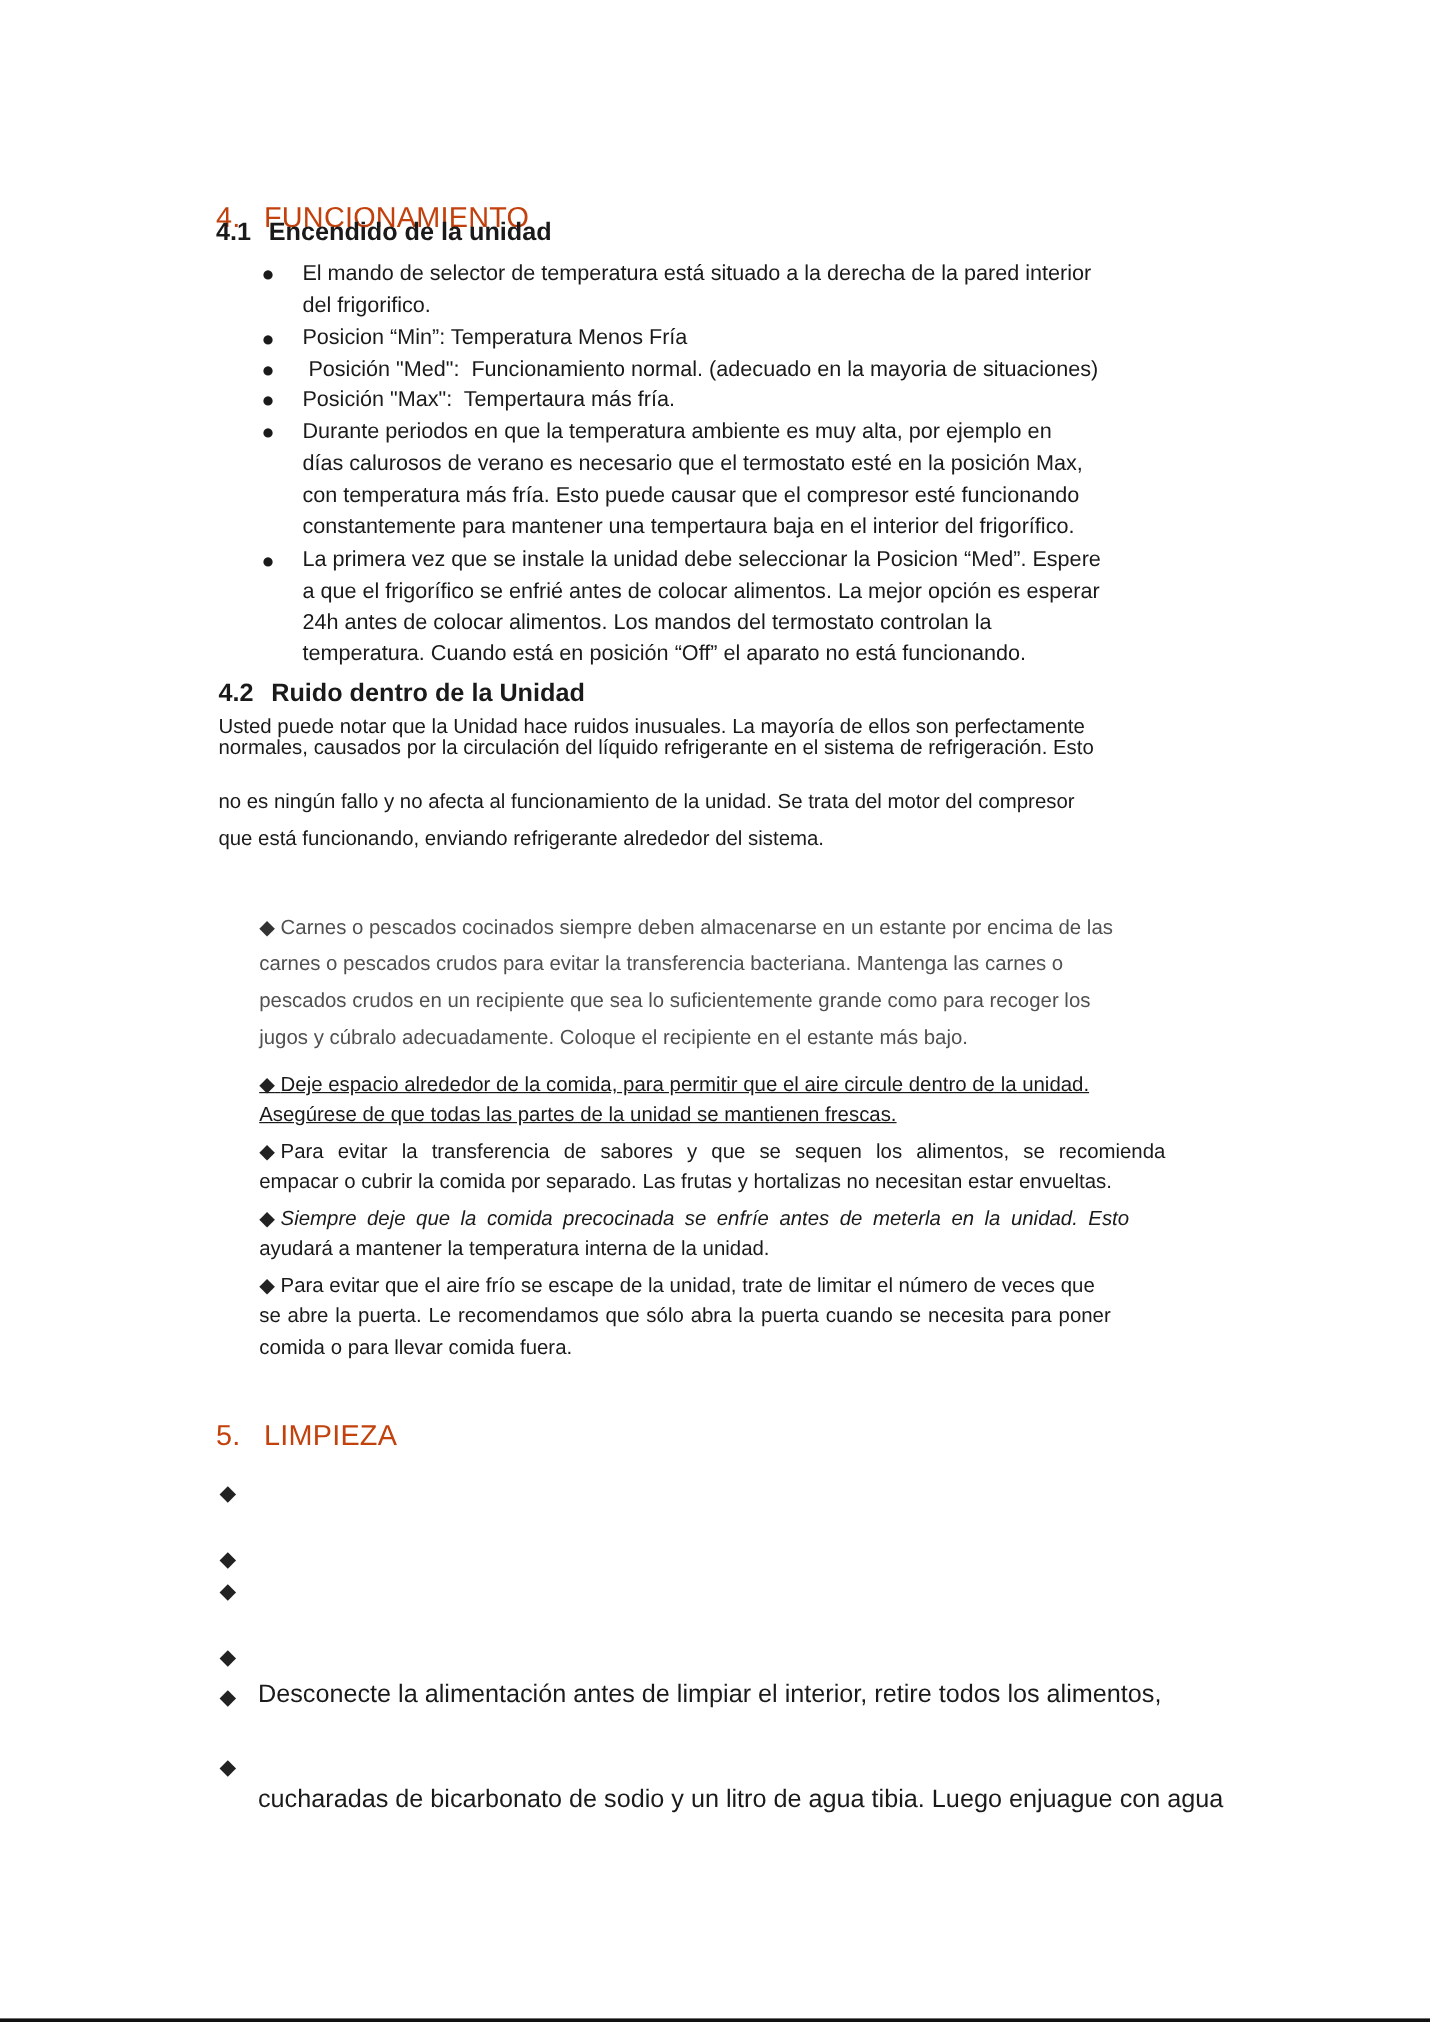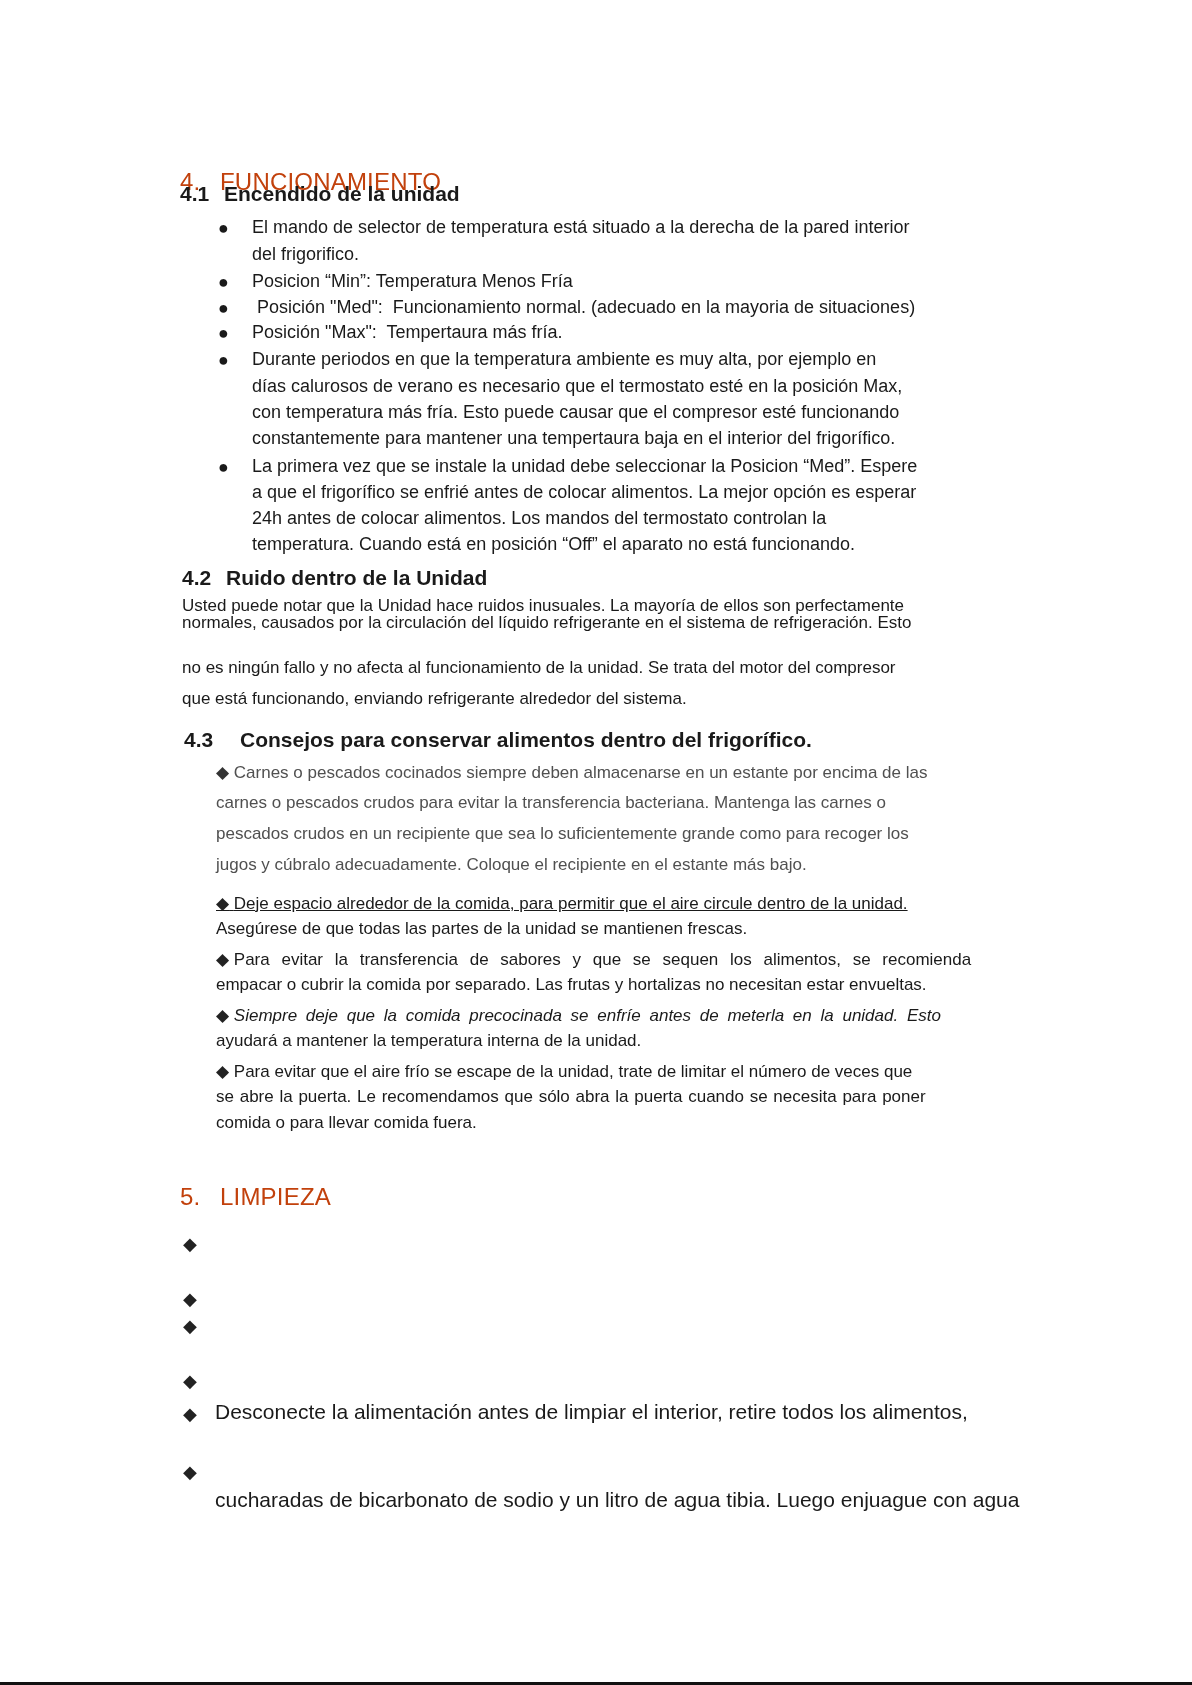--- a/index.html
+++ b/index.html
@@ -64,34 +64,31 @@
     <span class="num">4.2</span><span>Ruido dentro de la Unidad</span>
   </div>
 
   <div>
     <div class="line txt" style="left:182px; top:596px; font-size:17px;">Usted puede notar que la Unidad hace ruidos inusuales. La mayoría de ellos son perfectamente</div>
     <div class="line txt" style="left:182px; top:613px; font-size:17px;">normales, causados por la circulación del líquido refrigerante en el sistema de refrigeración. Esto</div>
     <div class="line txt" style="left:182px; top:658px; font-size:17px;">no es ningún fallo y no afecta al funcionamiento de la unidad. Se trata del motor del compresor</div>
     <div class="line txt" style="left:182px; top:689px; font-size:17px;">que está funcionando, enviando refrigerante alrededor del sistema.</div>
   </div>
 
-  <div class="abs h2 wide" style="left:184px; top:728px;">
-    <span class="num">4.3</span><span>Consejos para conservar alimentos dentro del frigorífico.</span>
-  </div>
 
   <div class="gray">
     <div class="line txt gray" style="left:216px; top:762px; font-size:17px;"><span class="diamond">◆</span> <span>Carnes o pescados cocinados siempre deben almacenarse en un estante por encima de las</span></div>
     <div class="line txt gray" style="left:216px; top:793px; font-size:17px;">carnes o pescados crudos para evitar la transferencia bacteriana. Mantenga las carnes o</div>
     <div class="line txt gray" style="left:216px; top:824px; font-size:17px;">pescados crudos en un recipiente que sea lo suficientemente grande como para recoger los</div>
     <div class="line txt gray" style="left:216px; top:855px; font-size:17px;">jugos y cúbralo adecuadamente. Coloque el recipiente en el estante más bajo.</div>
   </div>
 
   <div>
     <div class="line txt" style="left:216px; top:893px; font-size:17px;text-decoration:underline;"><span class="diamond">◆</span> <span>Deje espacio alrededor de la comida, para permitir que el aire circule dentro de la unidad.</span></div>
-    <div class="line txt" style="left:216px; top:919px; font-size:17px;">Asegúrese de que todas las partes de la unidad se mantienen frescas.</div>
+    <div class="line txt" style="left:216px; top:919px; font-size:17px;text-decoration:underline;">Asegúrese de que todas las partes de la unidad se mantienen frescas.</div>
   </div>
 
   <div>
     <div class="line txt" style="left:216px; top:949px; width:805px; font-size:17px;"><span class="diamond">◆</span> <span style="word-spacing:7px;">Para evitar la transferencia de sabores y que se sequen los alimentos, se recomienda</span></div>
     <div class="line txt" style="left:216px; top:975px; font-size:17px;">empacar o cubrir la comida por separado. Las frutas y hortalizas no necesitan estar envueltas.</div>
   </div>
 
   <div>
     <div class="line txt" style="left:216px; top:1005px; font-size:17px;"><span class="diamond">◆</span> <span style="word-spacing:4px;font-style:italic;">Siempre deje que la comida precocinada se enfríe antes de meterla en la unidad. Esto</span></div>
     <div class="line txt" style="left:216px; top:1031px; font-size:17px;">ayudará a mantener la temperatura interna de la unidad.</div>

